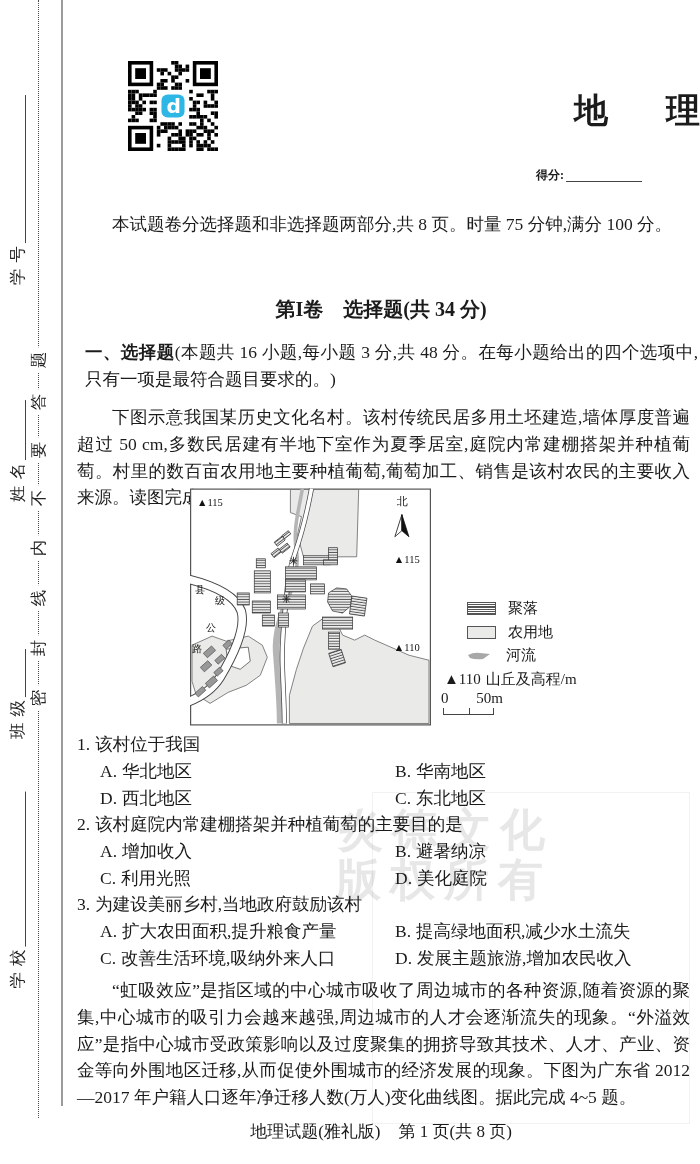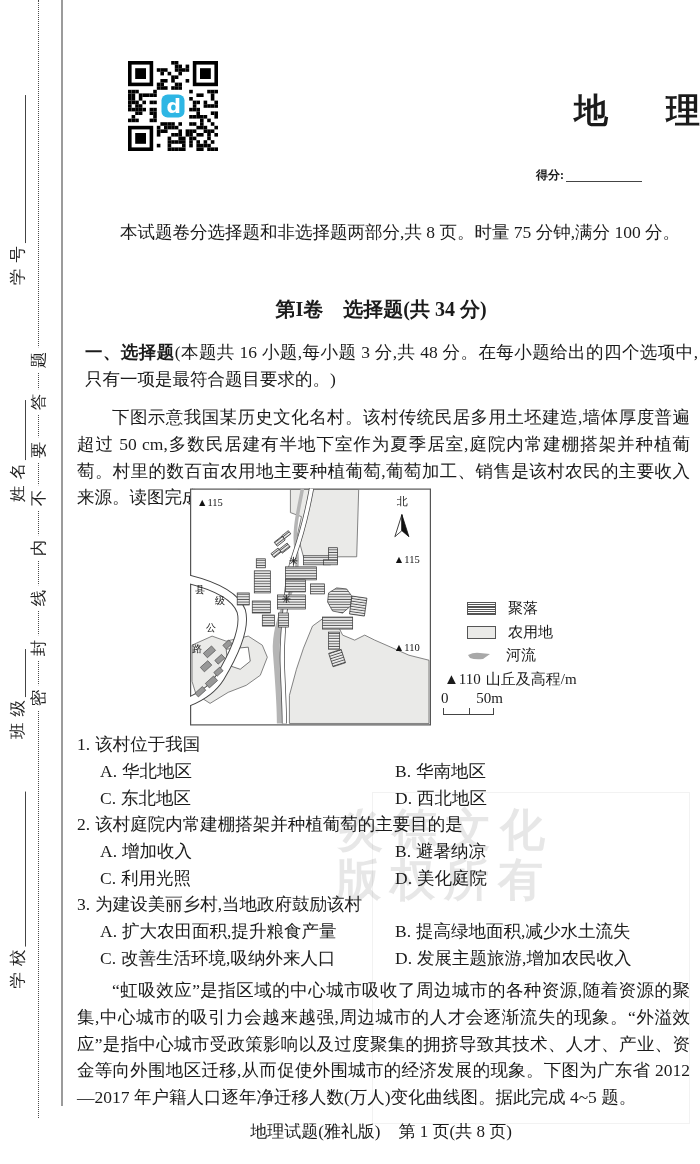--- a/index.html
+++ b/index.html
@@ -297,21 +297,21 @@
     </svg>
 
   <div class="abs subject">
     <span>地</span><span class="gap"></span><span>理</span>
   </div>
 
   <div class="abs score">
     <span>得分:</span><span class="blank-line"></span>
   </div>
 
-  <p class="abs para indent" style="top:211px;margin:8px">本试题卷分选择题和非选择题两部分,共 8 页。时量 75 分钟,满分 100 分。</p>
+  <p class="abs para indent" style="top:211px;margin:0">本试题卷分选择题和非选择题两部分,共 8 页。时量 75 分钟,满分 100 分。</p>
 
   <div class="abs sec-title">第I卷　选择题(共 34 分)</div>
 
   <p class="abs para" style="top:331px;margin:8px"><span class="bold">一、选择题</span><span>(本题共 16 小题,每小题 3 分,共 48 分。在每小题给出的四个选项中,只有一项是最符合题目要求的。)</span></p>
 
   <p class="abs para indent" style="top:404px;margin:0">下图示意我国某历史文化名村。该村传统民居多用土坯建造,墙体厚度普遍超过 50 cm,多数民居建有半地下室作为夏季居室,庭院内常建棚搭架并种植葡萄。村里的数百亩农用地主要种植葡萄,葡萄加工、销售是该村农民的主要收入来源。读图完成 1~3 题。</p>
 
   <div class="abs figure">
 
     <svg class="map-svg" width="241" height="238" viewBox="0 0 240 236">
@@ -437,22 +437,22 @@
     </div>
   </div>
 
   <div class="abs questions">
 
     <div class="q">
       <div class="q-stem"><span class="q-num">1.</span><span>该村位于我国</span></div>
       <div class="opts">
         <div class="opt"><span class="key">A.</span><span>华北地区</span></div>
         <div class="opt"><span class="key">B.</span><span>华南地区</span></div>
+        <div class="opt"><span class="key">D.</span><span>西北地区</span></div>
         <div class="opt"><span class="key">C.</span><span>东北地区</span></div>
-        <div class="opt"><span class="key">D.</span><span>西北地区</span></div>
       </div>
     </div>
 
     <div class="q">
       <div class="q-stem"><span class="q-num">2.</span><span>该村庭院内常建棚搭架并种植葡萄的主要目的是</span></div>
       <div class="opts">
         <div class="opt"><span class="key">A.</span><span>增加收入</span></div>
         <div class="opt"><span class="key">B.</span><span>避暑纳凉</span></div>
         <div class="opt"><span class="key">C.</span><span>利用光照</span></div>
         <div class="opt"><span class="key">D.</span><span>美化庭院</span></div>

